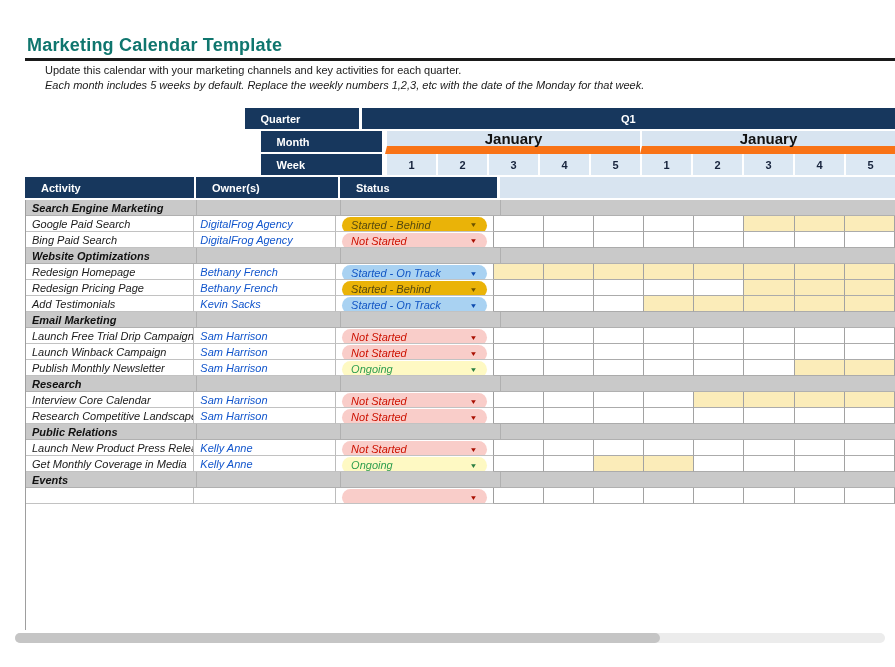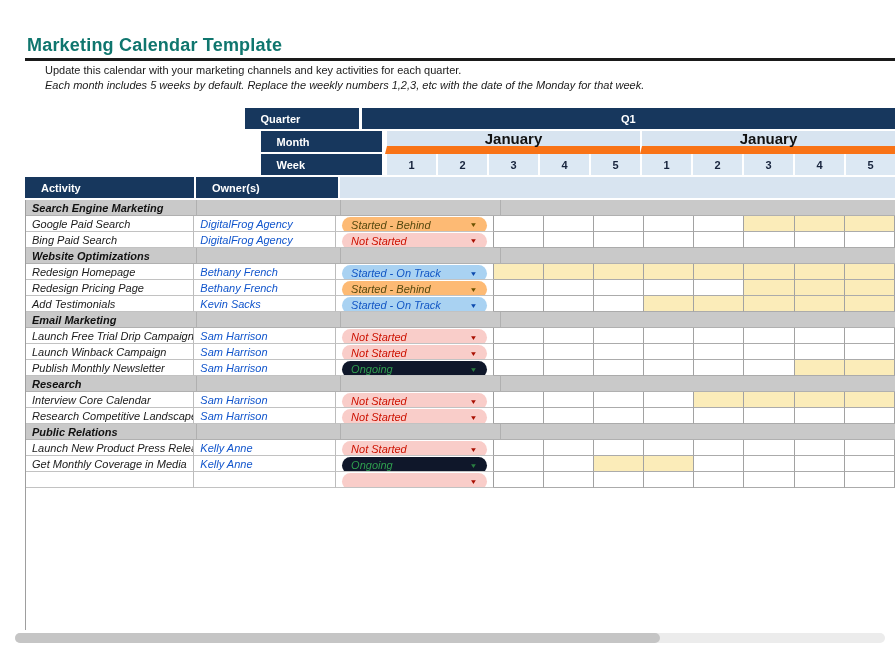--- a/index.html
+++ b/index.html
@@ -51,27 +51,27 @@
   .s-cell { border-right:1px solid #b0b0b0; border-bottom:1px solid #b0b0b0; background:#c9c9c9;
             display:flex; align-items:center; font-size:11px; font-weight:bold; color:#111;
             overflow:hidden; white-space:nowrap; }
   .s1 { width:171px; padding-left:6px; } .s2 { width:144px; } .s3 { width:160px; }
   .s4 { flex:1; border-right:0; }
 
   .pill { margin:3px 6px 0 6px; height:17px; width:148px; border-radius:9px;
           display:flex; align-items:center; justify-content:space-between;
           padding:0 9px 0 9px; font-size:11px; line-height:17px; }
   .pill .arrow { font-size:8px; transform:scaleY(0.8); }
-  .pill-behind { background:#fdba74; color:#56490f; }
+  .pill-behind { background:#eab308; color:#56490f; }
   .pill-behind .arrow { color:#6b5200; }
   .pill-notstarted { background:#f9cdc9; color:#cc1100; }
   .pill-notstarted .arrow { color:#a80e00; }
   .pill-ontrack { background:#a9d2f2; color:#1256c4; }
   .pill-ontrack .arrow { color:#0b49ad; }
-  .pill-ongoing { background:#0f172a; color:#2f9e4f; }
+  .pill-ongoing { background:#fef9c3; color:#2f9e4f; }
   .pill-ongoing .arrow { color:#2a7e41; }
 
   .hscroll { position:absolute; left:15px; top:633px; width:870px; height:10px;
              background:#ececec; border-radius:5px; }
   .hscroll .thumb { position:absolute; left:0; top:0; width:645px; height:10px;
                     background:#c5c5c5; border-radius:5px; }
 </style>
 </head>
 <body>
 
@@ -112,20 +112,21 @@
           <div class="week-hcell">2</div>
           <div class="week-hcell">3</div>
           <div class="week-hcell">4</div>
           <div class="week-hcell">5</div>
         </div>
     </div>
 
     <div class="hrow">
       <div class="navy colhdr-activity">Activity</div>
       <div class="navy colhdr-owner">Owner(s)</div>
+      <div class="navy colhdr-status">Status</div>
       <div class="status-band"></div>
     </div>
 
     <div class="tbody" id="tbody">
         <div class="row section-row">
           <div class="s-cell s1">Search Engine Marketing</div>
           <div class="s-cell s2"></div>
           <div class="s-cell s3"></div>
           <div class="s-cell s4"></div>
         </div>
@@ -361,20 +362,26 @@
             </div>
           </div>
           <div class="cell c-week"></div>
           <div class="cell c-week"></div>
           <div class="cell c-week hl"></div>
           <div class="cell c-week hl"></div>
           <div class="cell c-week"></div>
           <div class="cell c-week"></div>
           <div class="cell c-week"></div>
           <div class="cell c-week"></div>
+        </div>
+        <div class="row section-row">
+          <div class="s-cell s1">Events</div>
+          <div class="s-cell s2"></div>
+          <div class="s-cell s3"></div>
+          <div class="s-cell s4"></div>
         </div>
         <div class="row">
           <div class="cell c-activity"></div>
           <div class="cell c-owner"></div>
           <div class="cell c-status">
             <div class="pill pill-notstarted">
               <div></div>
               <div class="arrow">▼</div>
             </div>
           </div>

